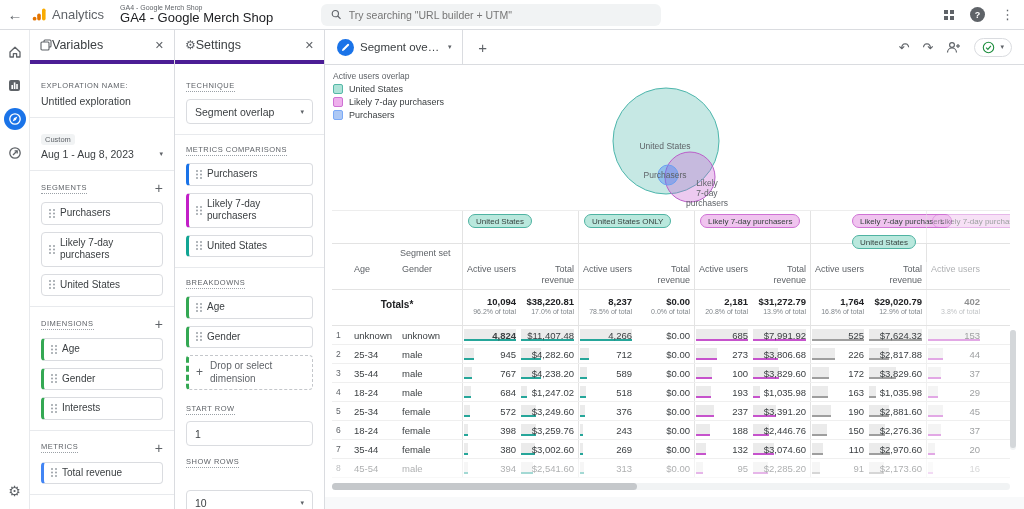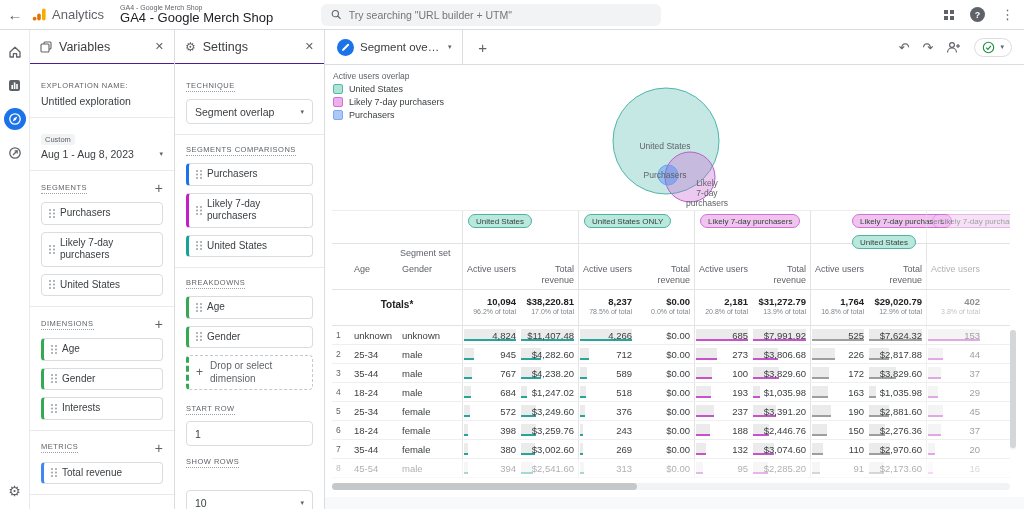--- a/index.html
+++ b/index.html
@@ -28,21 +28,21 @@
   
   .rail { width:30px; border-right:1px solid #e8eaed; display:flex; flex-direction:column; align-items:center; padding-top:12px; gap:13px; position:relative; background:#fff; flex:0 0 30px; }
   .rail .ric { width:20px; height:20px; display:flex; align-items:center; justify-content:center; cursor:pointer; }
   .rail .active { background:#1a73e8; border-radius:50%; width:22px; height:22px; }
   .rail .gear { position:absolute; bottom:10px; font-size:14px; color:#5f6368; }
 
   
   .panel { background:#fff; border-right:1px solid #dadce0; display:flex; flex-direction:column; }
   .panel.variables { width:145px; flex:0 0 145px; }
   .panel.settings { width:150px; flex:0 0 150px; }
-  .panel-head { height:34px; flex:0 0 34px; display:flex; align-items:center; gap:7px; padding:0 10px; border-bottom:1px solid #4c1d95; }
+  .panel-head { height:34px; flex:0 0 34px; display:flex; align-items:center; padding:0 10px; border-bottom:4px solid #4c1d95; }
   .panel-title { font-size:12.5px; color:#3c4043; }
   .panel-close { margin-left:auto; font-size:11px; color:#5f6368; cursor:pointer; }
   .panel-body { padding:10px 11px; overflow:hidden; flex:1; }
   .divider { border-top:1px solid #e8eaed; margin:10px -11px; }
   .sec-label { font-size:7.5px; letter-spacing:.5px; color:#5f6368; border-bottom:1px dotted #9aa0a6; display:inline-block; padding-bottom:1px; }
   .sec-head { display:flex; align-items:center; justify-content:space-between; margin-bottom:7px; }
   .sec-plus { font-size:14px; color:#5f6368; cursor:pointer; line-height:1; }
   .name-val { font-size:10.5px; color:#3c4043; margin-top:3px; }
   .date-badge { display:inline-block; font-size:7.5px; color:#5f6368; background:#f1f3f4; border-radius:3px; padding:1px 4px; margin-bottom:3px; }
   .date-row { display:flex; align-items:center; justify-content:space-between; font-size:10.5px; color:#3c4043; }
@@ -261,21 +261,21 @@
         <span class="panel-close">✕</span>
       </div>
       <div class="panel-body">
         <span class="sec-label">TECHNIQUE</span>
         <div class="selectbox" style="margin-top:7px">
           <span>Segment overlap</span>
           <span class="caret">▾</span>
         </div>
         <div class="divider"></div>
         <div class="sec-head">
-            <span class="sec-label">SEGMENTS COMPARISONS</span>
+            <span class="sec-label">METRICS COMPARISONS</span>
           </div>
         <div id="set-comparisons">
             <div class="chipbox accent" style="--c: #1a73e8;">
               <div class="dots"></div>
               <span>Purchasers</span>
             </div>
             <div class="chipbox accent" style="--c: #c21fc7;">
               <div class="dots"></div>
               <span>Likely 7-day purchasers</span>
             </div>
@@ -454,21 +454,21 @@
                 <div class="hcell gleft colfade" style="width: 58px;">
                   <div class="tval">402</div>
                   <div class="tpct">3.8% of total</div>
                 </div>
                 <div class="hcell colfade" style="width: 58px;"></div>
               </div>
               <div class="trow drow">
                 <div class="cell rnum" style="width: 20px;">1</div>
                 <div class="cell dim" style="width: 48px;">unknown</div>
                 <div class="cell dim" style="width: 62px;">unknown</div>
-                <div class="cell ncell gleft" style="width: 58px;">
+                <div class="cell ncell gleft" style="width: 58px; font-weight: bold;">
                   <div class="bar" style="width: 92%; border-bottom-color: rgb(38, 166, 154);"></div>
                   <div class="nval">4,824</div>
                 </div>
                 <div class="cell ncell" style="width: 58px;">
                   <div class="bar" style="width: 92%; border-bottom-color: rgb(38, 166, 154);"></div>
                   <div class="nval">$11,407.48</div>
                 </div>
                 <div class="cell ncell gleft" style="width: 58px;">
                   <div class="bar" style="width: 92%; border-bottom-color: rgb(38, 166, 154);"></div>
                   <div class="nval">4,266</div>

